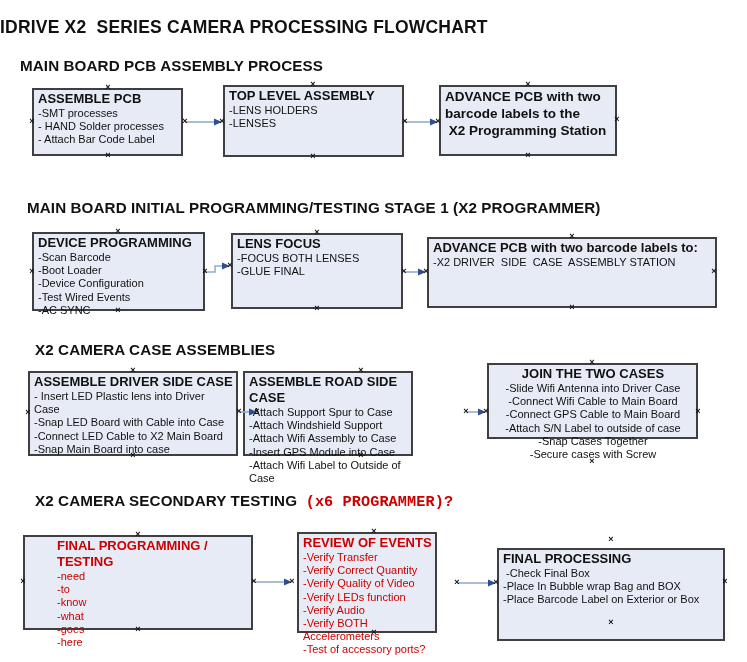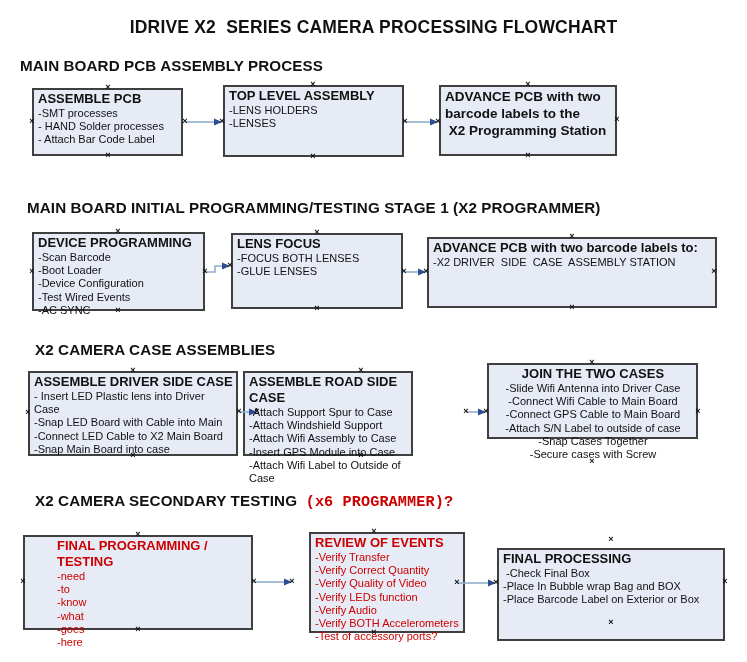--- a/index.html
+++ b/index.html
@@ -9,21 +9,21 @@
     --arrow_head:#2c4d8e;
     --red:#cc0000;
     --text:#111111;
   }
   html,body{margin:0;padding:0;background:#ffffff;}
   #canvas{
     position:relative;width:747px;height:662px;background:#ffffff;overflow:hidden;
     font-family:"Liberation Sans",sans-serif;color:var(--text);
   }
   .page-title{
-    position:absolute;top:17px;left:0;width:747px;text-align:center;
+    position:absolute;top:17px;left:0;width:747px;text-align:left;
     font-size:17.5px;font-weight:bold;letter-spacing:.2px;white-space:pre;
   }
   .sec-header{
     position:absolute;font-size:15.2px;font-weight:bold;white-space:pre;letter-spacing:.1px;
   }
   .sec-header .red{color:var(--red);font-family:Liberation Mono, monospace;}
   .h1{left:20px;top:57px;}
   .h2{left:27px;top:199px;}
   .h3{left:35px;top:341px;}
   .h4{left:35px;top:492px;}
@@ -40,21 +40,21 @@
   .b2{left:223px;top:85px;width:181px;height:72px;}
   .b3{left:439px;top:85px;width:178px;height:71px;}
   .b3 .box-title{font-size:13.5px;line-height:17px;}
   .b4{left:32px;top:232px;width:173px;height:79px;}
   .b5{left:231px;top:233px;width:172px;height:76px;}
   .b6{left:427px;top:237px;width:290px;height:71px;}
   .b7{left:28px;top:371px;width:210px;height:85px;}
   .b8{left:243px;top:371px;width:170px;height:85px;}
   .b9{left:487px;top:363px;width:211px;height:76px;text-align:center;}
   .b10{left:23px;top:535px;width:230px;height:95px;padding-left:32px;}
-  .b11{left:309px;top:532px;width:156px;height:101px;}
+  .b11{left:297px;top:532px;width:140px;height:101px;}
   .b12{left:497px;top:548px;width:228px;height:93px;}
 
   #connectors{position:absolute;left:0;top:0;width:747px;height:662px;pointer-events:none;}
   #connectors path{stroke:var(--arrow_line);stroke-width:1.6;fill:none;}
   #connectors polygon{fill:var(--arrow_head);}
 
   .cp{
     position:absolute;font-size:9px;line-height:9px;color:#101010;font-weight:bold;
     transform:translate(-50%,-55%);pointer-events:none;
   }
@@ -98,35 +98,35 @@
         <div>-Boot Loader</div>
         <div>-Device Configuration</div>
         <div>-Test Wired Events</div>
         <div>-AC SYNC</div>
       </div>
   </div>
   <div class="box b5">
     <div class="box-title">LENS FOCUS</div>
     <div class="items">
         <div>-FOCUS BOTH LENSES</div>
-        <div>-GLUE LENSES</div>
+        <div>-GLUE FINAL</div>
       </div>
   </div>
   <div class="box b6">
     <div class="box-title">ADVANCE PCB with two barcode labels to:</div>
     <div class="items">
         <div>-X2 DRIVER  SIDE  CASE  ASSEMBLY STATION</div>
       </div>
   </div>
 
   <div class="box b7">
     <div class="box-title">ASSEMBLE DRIVER SIDE CASE</div>
     <div class="items">
         <div>- Insert LED Plastic lens into Driver Case</div>
-        <div>-Snap LED Board with Cable into Main</div>
+        <div>-Snap LED Board with Cable into Case</div>
         <div>-Connect LED Cable to X2 Main Board</div>
         <div>-Snap Main Board into case</div>
       </div>
   </div>
   <div class="box b8">
     <div class="box-title">ASSEMBLE ROAD SIDE CASE</div>
     <div class="items">
         <div>-Attach Support Spur to Case</div>
         <div>-Attach Windshield Support</div>
         <div>-Attach Wifi Assembly to Case</div>

